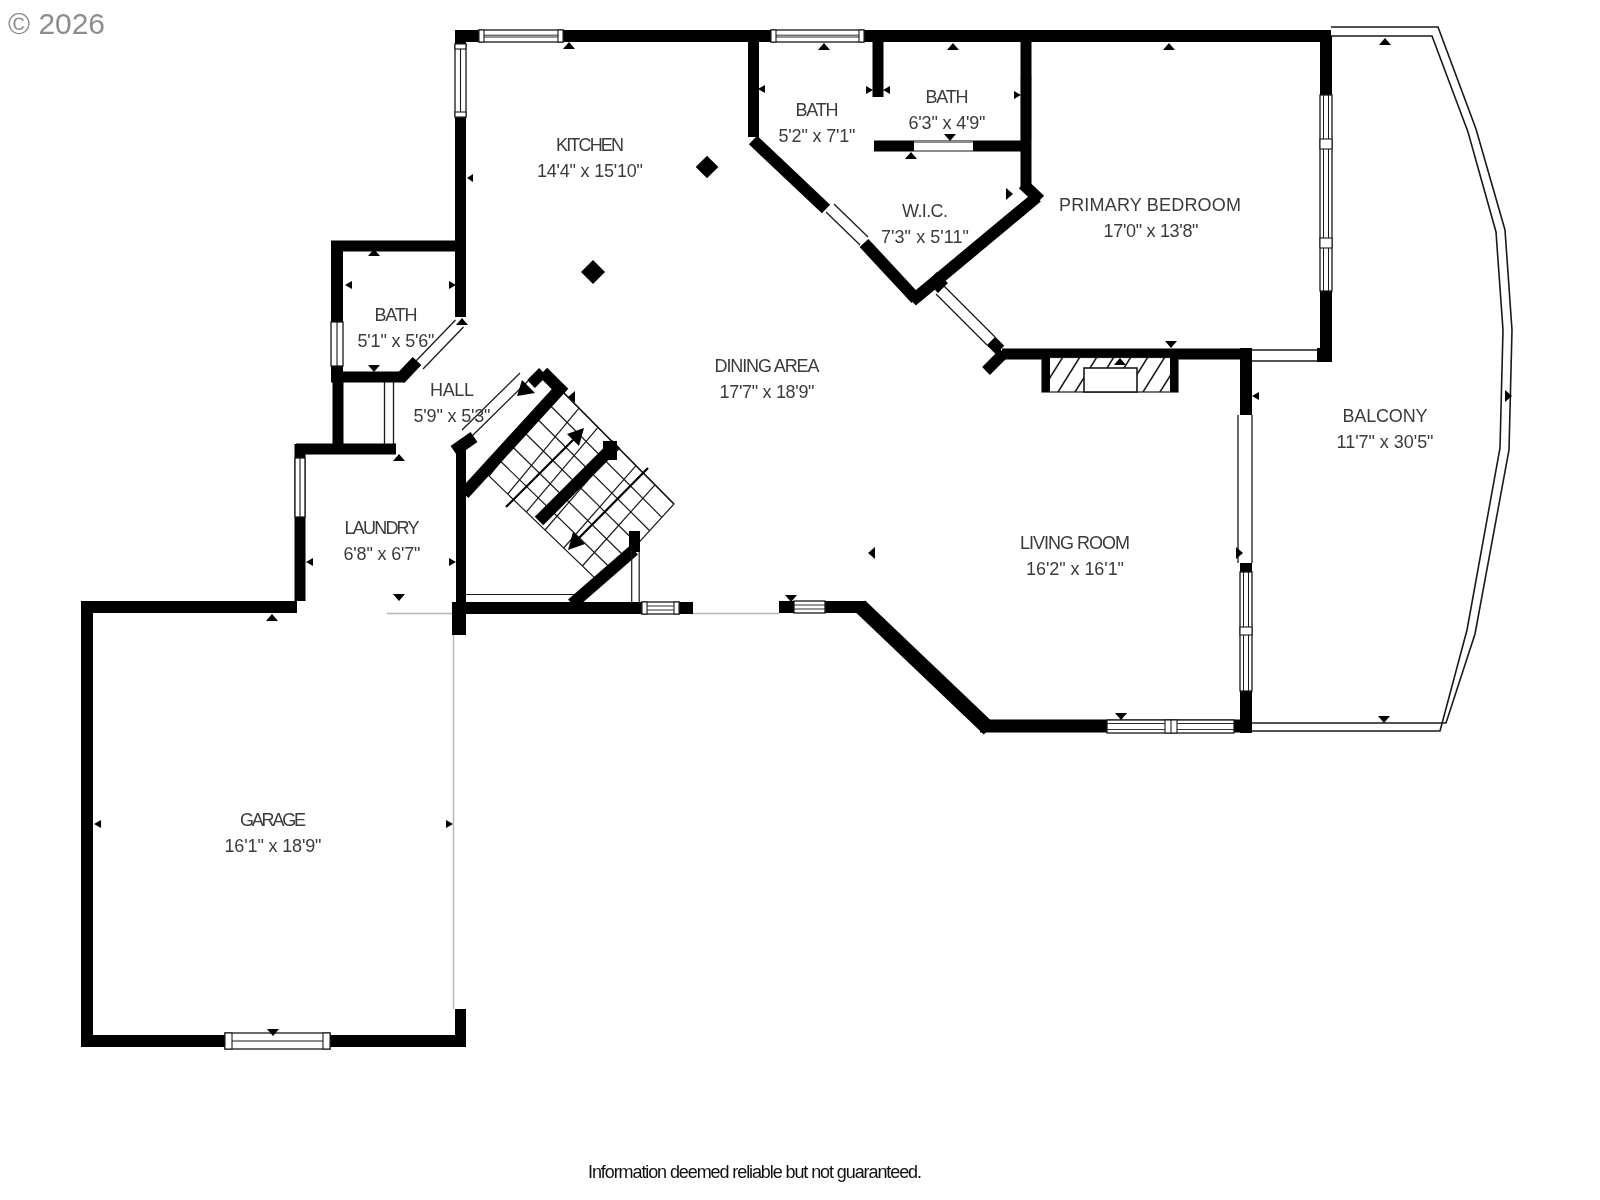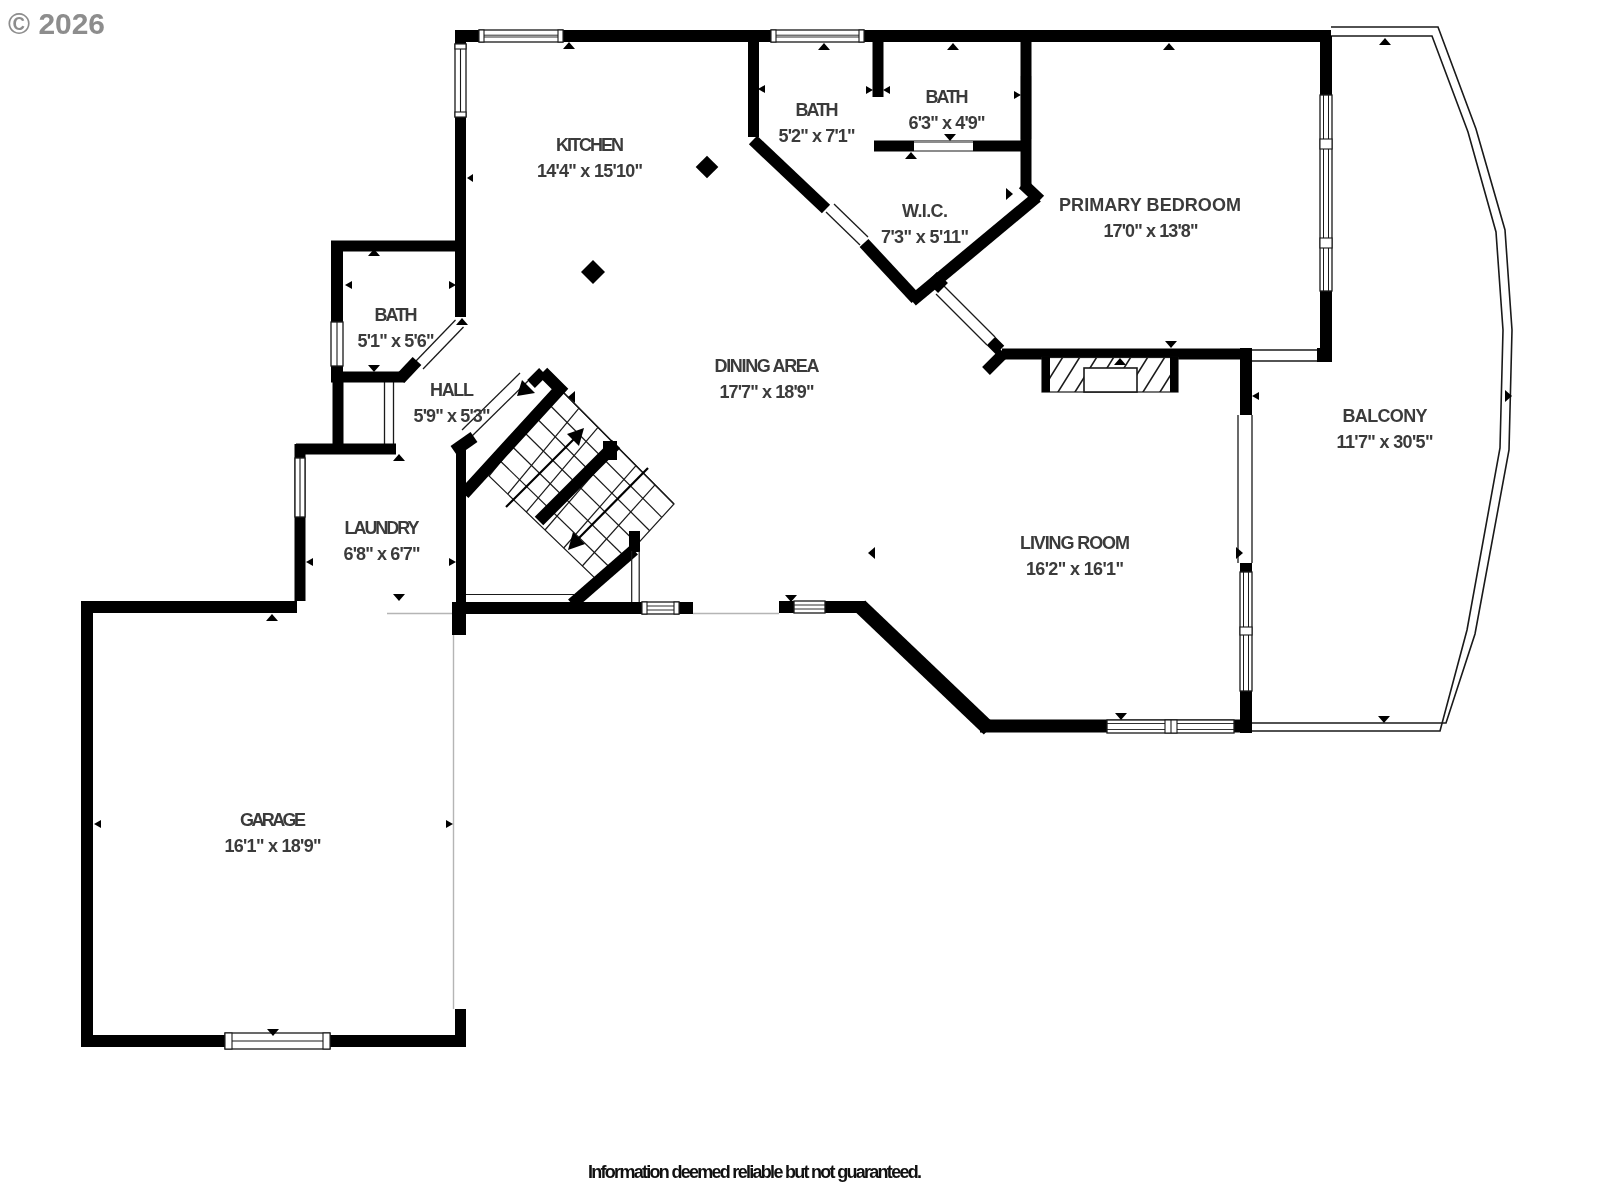--- a/index.html
+++ b/index.html
@@ -1,16 +1,16 @@
 <!DOCTYPE html>
 <html><head>
 <meta charset="utf-8">
 <style>
   html,body{margin:0;padding:0;background:#fff;}
-  .wrap{width:1600px;height:1200px;position:relative;background:#fdba74;overflow:hidden;font-weight:bold;}
+  .wrap{width:1600px;height:1200px;position:relative;background:#fdba74;overflow:hidden;}
   svg{position:absolute;top:0;left:0;}
   text{font-family:"Liberation Sans",sans-serif;fill:#3b3b3b;}
   .room{font-size:18px;}
   .dim{font-size:18px;}
   .wm{font-size:30px;fill:#8d8d8d;}
   .foot{font-size:18px;fill:#111;}
 </style>
 </head>
 <body>
 <div class="wrap">

